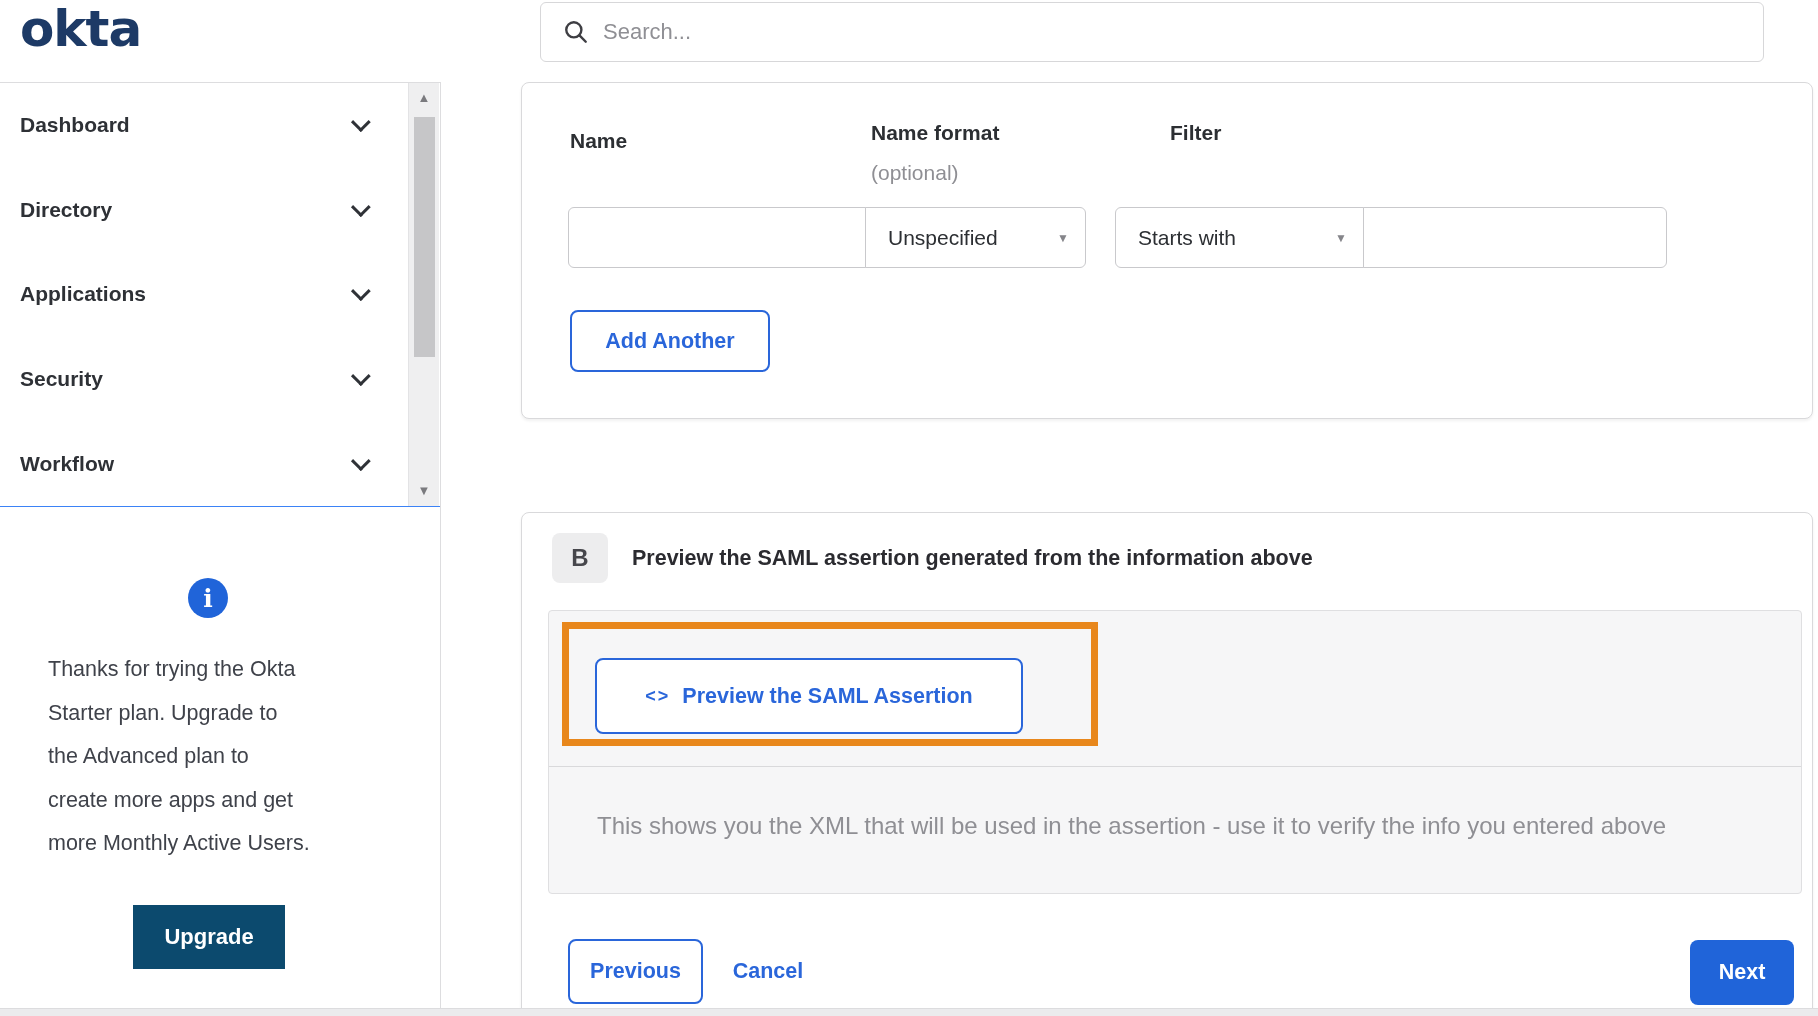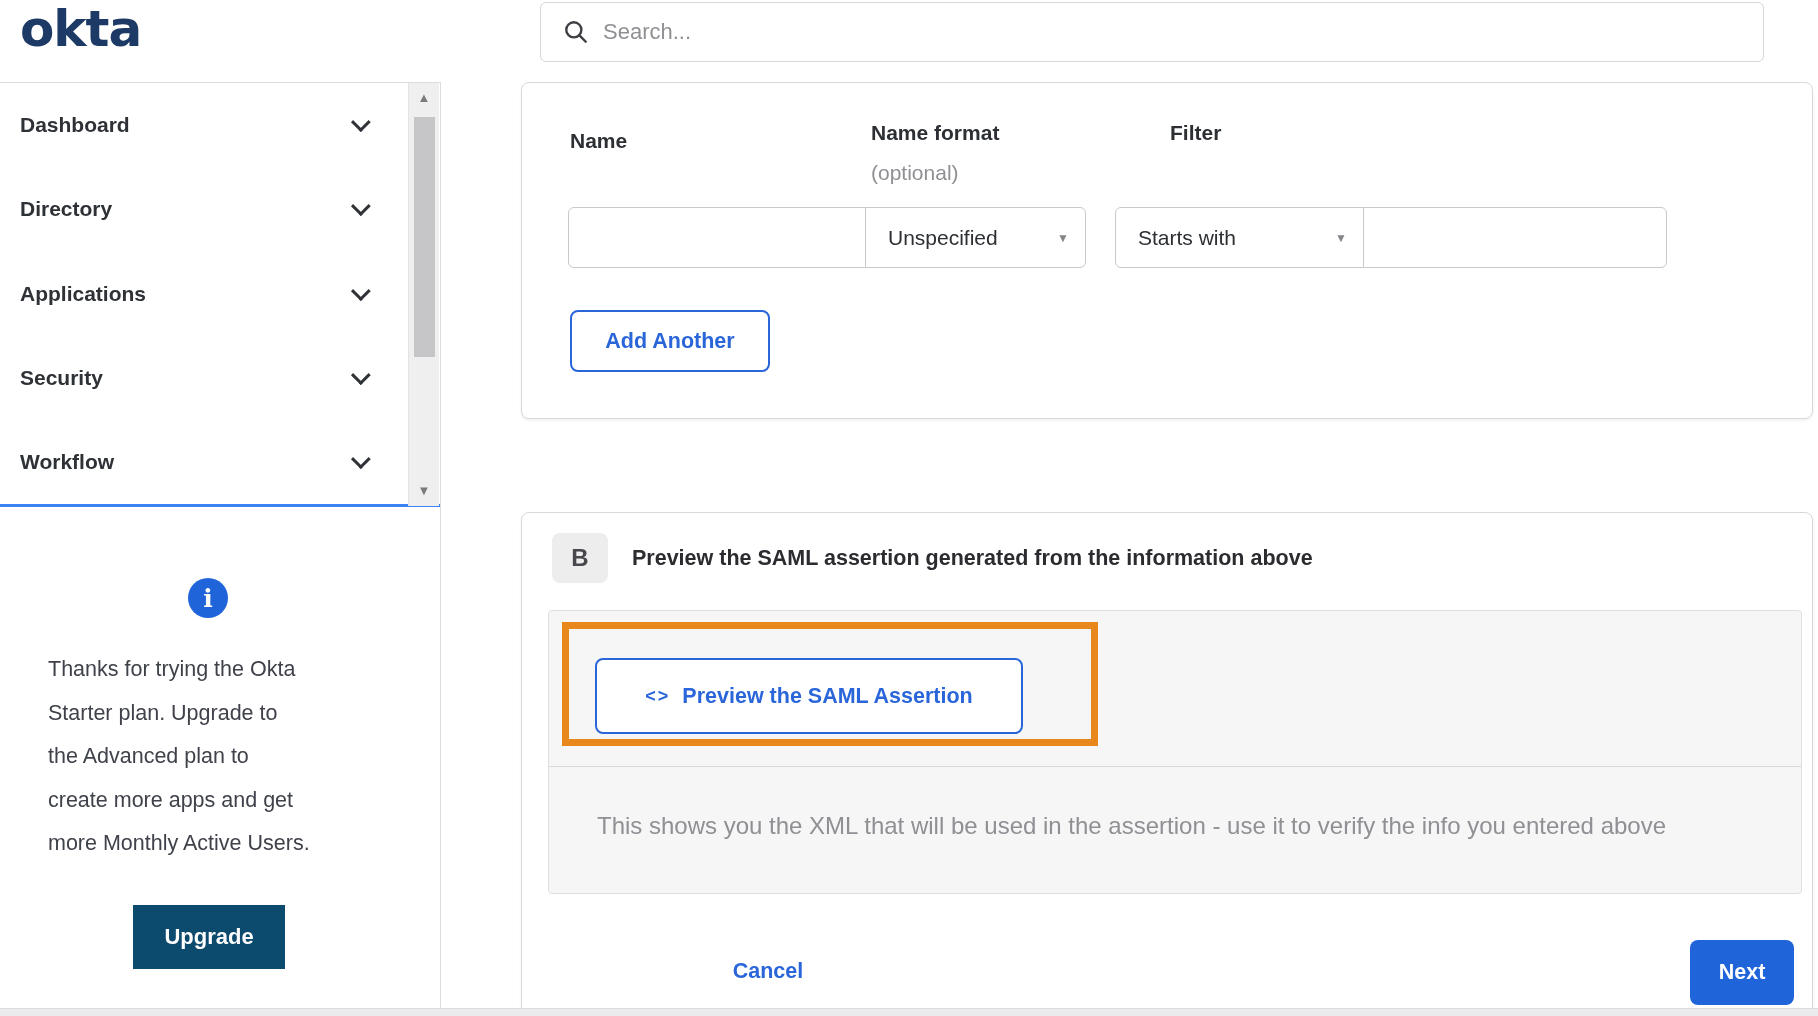--- a/index.html
+++ b/index.html
@@ -22,21 +22,21 @@
   .search-box svg { flex:none; }
   .search-input {
     flex:1; border:none; outline:none; background:transparent;
     font-family:"Liberation Sans", sans-serif; font-size:22px; color:#2c2f33;
   }
   .search-input::placeholder { color:#8f8f94; opacity:1; }
   
   .side-divider { position:absolute; left:440px; top:82px; width:1px; height:934px; background:#dddddf; }
   .menu {
     position:absolute; left:0; top:82px; width:440px; height:425px;
-    border-top:1px solid #dddddf; border-bottom:3px solid #3b82f6; background:#fff;
+    border-top:1px solid #dddddf; border-bottom:1px solid #3b82f6; background:#fff;
     display:flex; flex-direction:column;
   }
   .menu-item {
     flex:1; display:flex; align-items:center; justify-content:space-between;
     padding:0 75px 0 20px; cursor:pointer;
   }
   .menu-label { font-size:21px; font-weight:600; color:#2e3136; }
   .chev {
     width:14px; height:14px; border-right:3px solid #2f3237; border-bottom:3px solid #2f3237;
     transform:rotate(45deg) translateY(-4px);
@@ -222,18 +222,19 @@
     <div class="panel">
       <div class="annotation"></div>
       <button class="btn-outline preview-btn">
         <span class="code-icon">&lt;&gt;</span>
         <span>Preview the SAML Assertion</span>
       </button>
       <div class="panel-divider"></div>
       <div class="panel-desc">This shows you the XML that will be used in the assertion - use it to verify the info you entered above</div>
     </div>
 
+    <button class="btn-outline prev-btn">Previous</button>
     <button class="cancel-btn">Cancel</button>
     <button class="next-btn">Next</button>
   </section>
 
   <div class="bottom-strip"></div>
 </div>
 
 </body></html>

